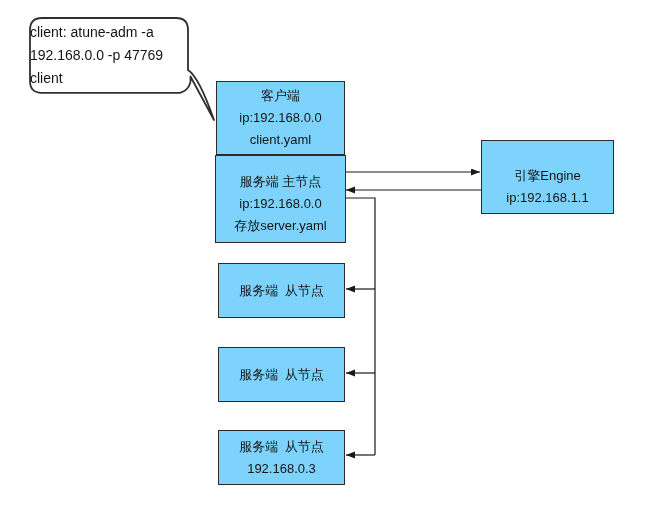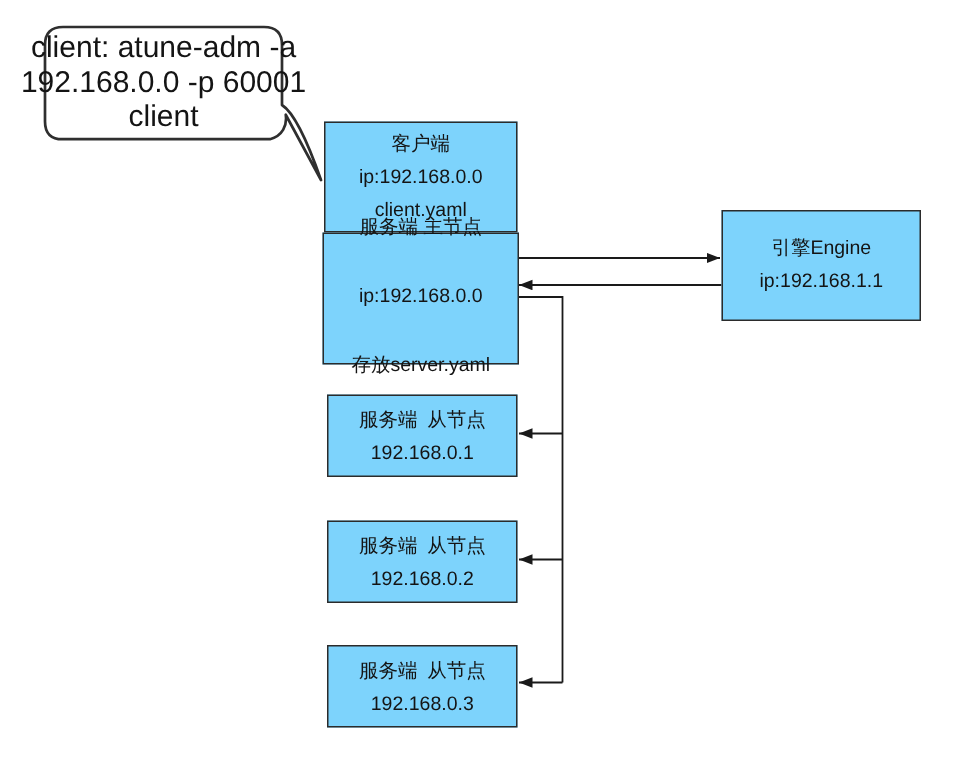--- a/index.html
+++ b/index.html
@@ -30,34 +30,34 @@
     display: flex;
     flex-direction: column;
     align-items: center;
     justify-content: center;
     text-align: center;
     font-size: 13px;
     line-height: 22px;
     color: #141414;
   }
   .node .line { white-space: pre; }
-  .node-engine { justify-content: flex-start; padding-top: 13px; }
-  .node-server { justify-content: center; padding-bottom: 5px; gap: 24px; }
+  .node-engine { justify-content: flex-start; padding-top: 24px; }
+  .node-server { justify-content: flex-end; padding-bottom: 5px; }
   .callout-text {
     position: absolute;
     left: 30px;
     top: 18px;
     width: 158px;
     height: 75px;
     display: flex;
     flex-direction: column;
-    align-items: center;
+    align-items: flex-start;
     justify-content: center;
     text-align: center;
-    font-size: 20px;
+    font-size: 14px;
     line-height: 23px;
     color: #141414;
   }
   .callout-text .line { white-space: pre; }
 </style>
 </head>
 <body>
 
 <div class="canvas">
 
@@ -80,21 +80,21 @@
 
     <path d="M 345 198 H 375 V 455" fill="none" stroke="#1a1a1a" stroke-width="1.2"></path>
 
     <line x1="375" y1="289" x2="346" y2="289" stroke="#1a1a1a" stroke-width="1.2" marker-end="url(#arr)"></line>
     <line x1="375" y1="373" x2="346" y2="373" stroke="#1a1a1a" stroke-width="1.2" marker-end="url(#arr)"></line>
     <line x1="375" y1="455" x2="346" y2="455" stroke="#1a1a1a" stroke-width="1.2" marker-end="url(#arr)"></line>
   </svg>
 
   <div class="callout-text">
     <span class="line">client: atune-adm -a</span>
-    <span class="line">192.168.0.0 -p 60001</span>
+    <span class="line">192.168.0.0 -p 47769</span>
     <span class="line">client</span>
   </div>
 
   <div class="node" style="left:216px; top:81px; width:129px; height:74px;">
     <span class="line">客户端</span>
     <span class="line">ip:192.168.0.0</span>
     <span class="line">client.yaml</span>
   </div>
 
   <div class="node node-server" style="left:215px; top:155px; width:131px; height:88px;">
@@ -103,26 +103,24 @@
     <span class="line">存放server.yaml</span>
   </div>
 
   <div class="node node-engine" style="left:481px; top:140px; width:133px; height:74px;">
     <span class="line">引擎Engine</span>
     <span class="line">ip:192.168.1.1</span>
   </div>
 
   <div class="node" style="left:218px; top:263px; width:127px; height:55px;">
     <span class="line">服务端 从节点</span>
-    <span class="line">192.168.0.1</span>
   </div>
 
   <div class="node" style="left:218px; top:347px; width:127px; height:55px;">
     <span class="line">服务端 从节点</span>
-    <span class="line">192.168.0.2</span>
   </div>
 
   <div class="node" style="left:218px; top:430px; width:127px; height:55px;">
     <span class="line">服务端 从节点</span>
     <span class="line">192.168.0.3</span>
   </div>
 
 </div>
 
 </body></html>

